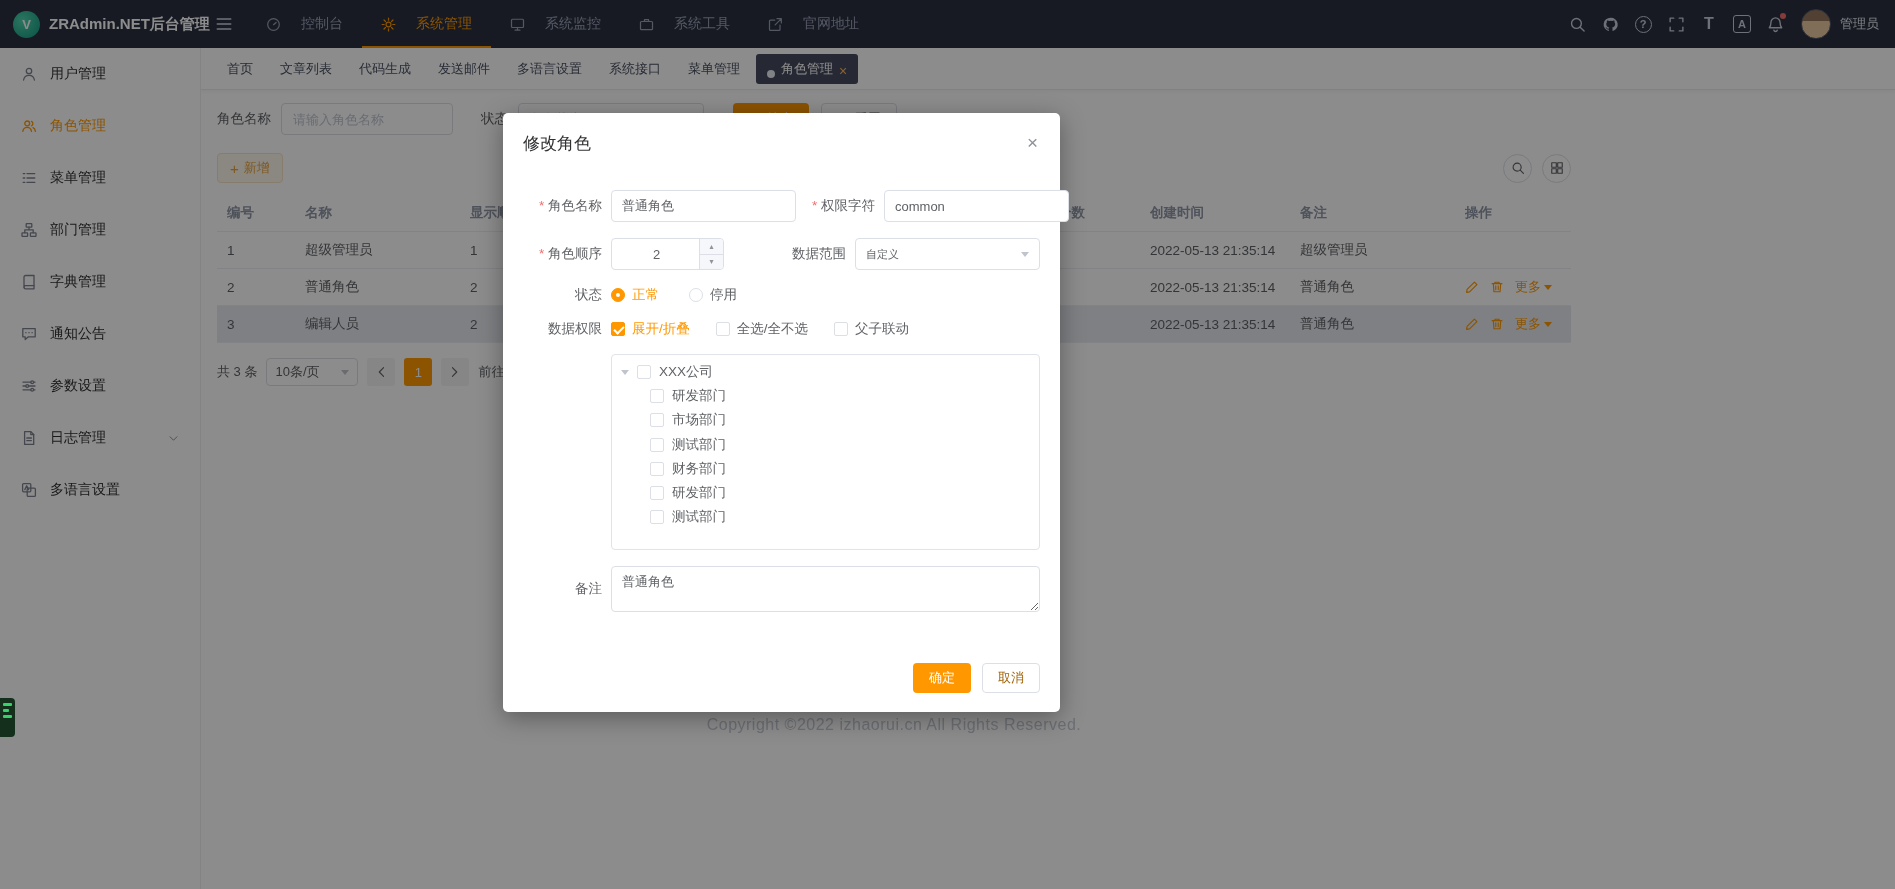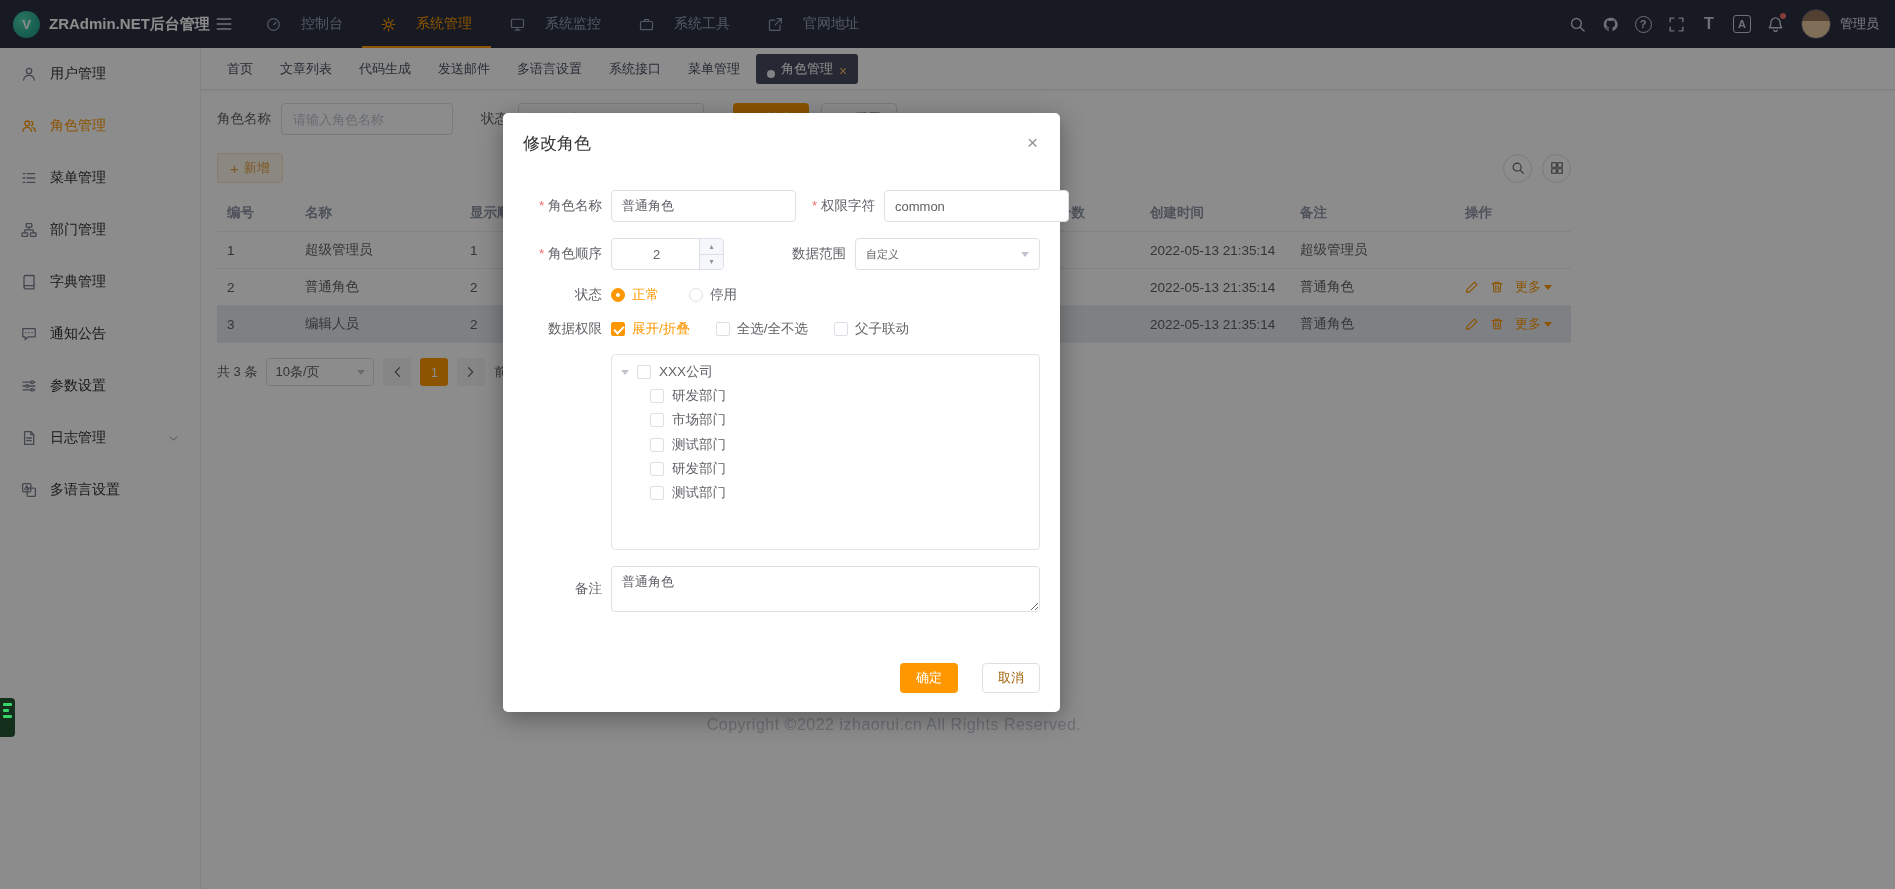--- a/index.html
+++ b/index.html
@@ -68,21 +68,21 @@
   .trow.thead{color:#8e95a5;font-weight:700}
   .trow.selected{background:#e7e9ef}
   .trow>span{white-space:nowrap;overflow:hidden}
   .ops{display:flex;align-items:center;gap:11px;color:#ff9800;font-size:13px}
   .ops svg{width:14px;height:14px;cursor:pointer;flex:none}
   .more{display:flex;align-items:center;gap:3px;cursor:pointer;white-space:nowrap}
   .more .caret-down{border-top-color:#ff9800;border-width:4px;border-top-width:5px;margin-top:4px}
 
   
   .pagination{display:flex;align-items:center;gap:9px;margin-top:15px;font-size:13px;color:#606266}
-  .psize{width:108px;height:28px;border:1px solid #dcdfe6;border-radius:4px;display:flex;align-items:center;justify-content:space-between;padding:8px 8px;color:#606266;cursor:pointer}
+  .psize{width:92px;height:28px;border:1px solid #dcdfe6;border-radius:4px;display:flex;align-items:center;justify-content:space-between;padding:8px 8px;color:#606266;cursor:pointer}
   .pbtn{width:28px;height:28px;border-radius:3px;background:#f4f4f5;color:#606266;display:flex;align-items:center;justify-content:center;cursor:pointer;font-size:15px}
   .pbtn svg{width:10px;height:12px}
   .pbtn.cur{background:#ff9800;color:#fff;font-size:13px}
 
   .copyright{position:absolute;top:668px;left:0;width:1386px;text-align:center;color:#c5cad3;font-size:16px;letter-spacing:.5px}
 
   
   .overlay{position:absolute;inset:0;background:rgba(0,0,0,.45);z-index:50}
   .modal{position:absolute;left:503px;top:113px;width:557px;height:599px;background:#fff;border-radius:5px;box-shadow:0 6px 24px rgba(0,0,0,.35);z-index:60;padding:19px 20px;display:flex;flex-direction:column}
   .modal-title{font-size:17px;color:#303133}
@@ -109,21 +109,21 @@
   .cb.checked{background:#ff9800;border-color:#ff9800}
   .cb.checked::after{content:"";position:absolute;left:4px;top:1px;width:4px;height:8px;border:solid #fff;border-width:0 2px 2px 0;transform:rotate(45deg)}
   .clabel{display:flex;align-items:center;gap:7px;font-size:13.5px;color:#606266;cursor:pointer;margin-right:26px}
   .clabel.checked{color:#ff9800}
   .tree-box{width:443px;height:196px;border:1px solid #e0e3ea;border-radius:4px;padding:5px 0;overflow:hidden}
   .tnode{display:flex;align-items:center;height:24.2px;font-size:13.5px;color:#606266;cursor:pointer}
   .tnode .tcaret{width:0;height:0;border:4px solid transparent;border-top:5px solid #c0c4cc;margin:5px 8px 0 9px;flex:none}
   .tnode.lvl1{padding-left:38px}
   .tlabel{margin-left:8px;white-space:nowrap}
   .mtextarea{width:443px;height:46px;border:1px solid #dcdfe6;border-radius:4px;padding:6px 10px;font-size:13px;color:#606266;resize:vertical;font-family:inherit;outline:none}
-  .mfooter{margin-top:auto;display:flex;justify-content:flex-end;gap:24px}
+  .mfooter{margin-top:auto;display:flex;justify-content:flex-end;gap:11px}
   .mbtn{height:30px;border-radius:4px;padding:0 15px;font-size:13px;cursor:pointer;border:1px solid transparent;font-family:inherit;display:inline-flex;align-items:center}
   .mbtn.ok{background:#ff9800;color:#fff}
   .mbtn.cancel{background:#fff;border-color:#dcdfe6;color:#a16207}
 
   
   .dock-widget{position:absolute;left:0;top:698px;width:15px;height:39px;background:#14301d;border-radius:0 4px 4px 0;z-index:70;display:flex;flex-direction:column;gap:3px;padding:5px 3px}
   .dock-widget i{display:block;height:3px;background:#37d26a;border-radius:1px}
   .dock-widget i:nth-child(2){width:70%}
 </style>
 </head>
@@ -543,20 +543,24 @@
         <div class="tnode lvl1">
           <span class="cb"></span>
           <span class="tlabel">市场部门</span>
         </div>
         <div class="tnode lvl1">
           <span class="cb"></span>
           <span class="tlabel">测试部门</span>
         </div>
         <div class="tnode lvl1">
           <span class="cb"></span>
+          <span class="tlabel">财务部门</span>
+        </div>
+        <div class="tnode lvl1">
+          <span class="cb"></span>
           <span class="tlabel">研发部门</span>
         </div>
         <div class="tnode lvl1">
           <span class="cb"></span>
           <span class="tlabel">测试部门</span>
         </div>
       </div>
     </div>
 
     <div class="mrow">

